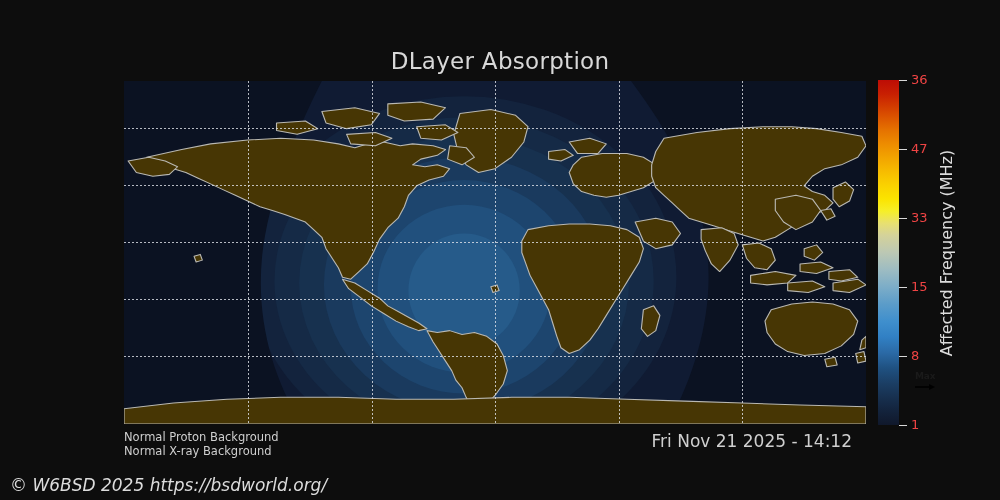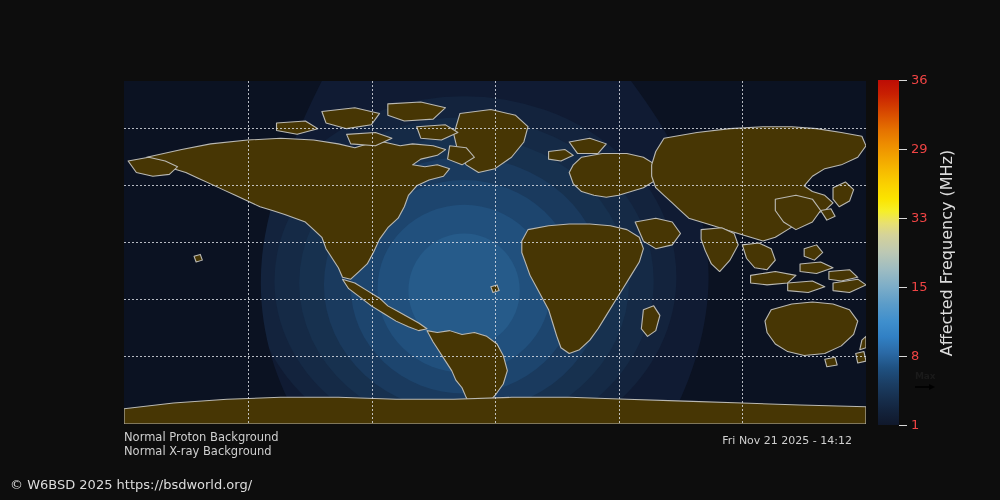--- a/index.html
+++ b/index.html
@@ -186,40 +186,42 @@
   #note-proton { top: 430px; }
   #note-xray   { top: 444px; }
 
   #timestamp {
     position: absolute;
     left: 0;
     top: 434px;
     width: 852px;
     text-align: right;
     color: #cfcfcf;
-    font-size: 11px;
+    font-size: 17px;
     line-height: 14px;
     white-space: nowrap;
   }
 
   #copyright {
     position: absolute;
     left: 10px;
     top: 478px;
     color: #dcdcdc;
-    font-size: 13px;
+    font-size: 17px;
+    font-style: italic;
     line-height: 14px;
     white-space: nowrap;
   }
 </style>
 </head>
 <body>
 
 <div id="root">
 
+  <div id="title">DLayer Absorption</div>
 
   <div id="map-frame">
 
     <svg id="map-svg" viewBox="0 0 360 180" preserveAspectRatio="none">
       <defs>
         <radialGradient id="absGrad" cx="0.5" cy="0.5" r="0.5">
           <stop offset="0%" stop-color="#2a6290"></stop>
           <stop offset="100%" stop-color="#2a6290"></stop>
         </radialGradient>
         <clipPath id="mapClip">
@@ -361,21 +363,21 @@
       <svg id="max-arrow" viewBox="0 0 21 8">
         <line x1="1" y1="4" x2="16" y2="4" stroke="#000000" stroke-width="1.6"></line>
         <polygon points="15,1 21,4 15,7" fill="#000000"></polygon>
       </svg>
     </div>
 
     <div class="cbar-tick" style="top:0px;"></div>
     <div class="cbar-label" style="top:-7px;">36</div>
 
     <div class="cbar-tick" style="top:69px;"></div>
-    <div class="cbar-label" style="top:62px;">29</div>
+    <div class="cbar-label" style="top:62px;">47</div>
 
     <div class="cbar-tick" style="top:138px;"></div>
     <div class="cbar-label" style="top:131px;">33</div>
 
     <div class="cbar-tick" style="top:207px;"></div>
     <div class="cbar-label" style="top:200px;text-align:right;">15</div>
 
     <div class="cbar-tick" style="top:276px;"></div>
     <div class="cbar-label" style="top:269px;">8</div>
 

